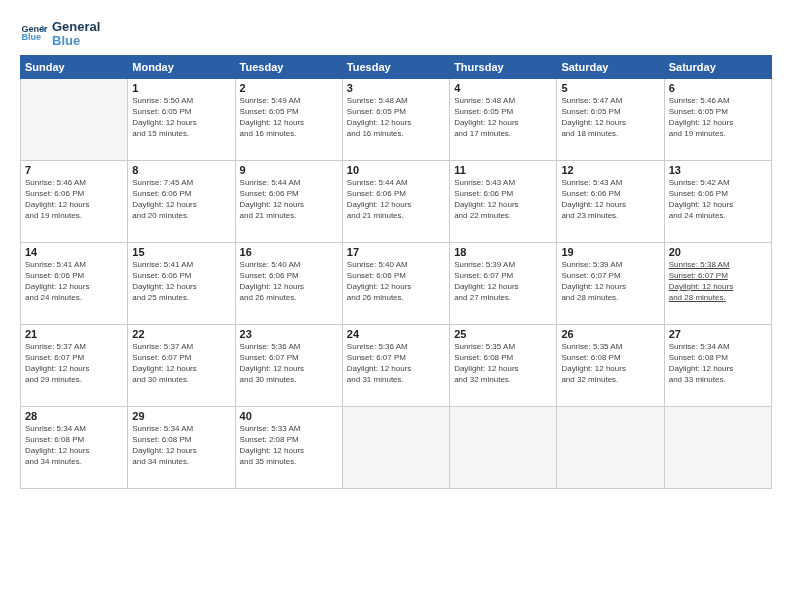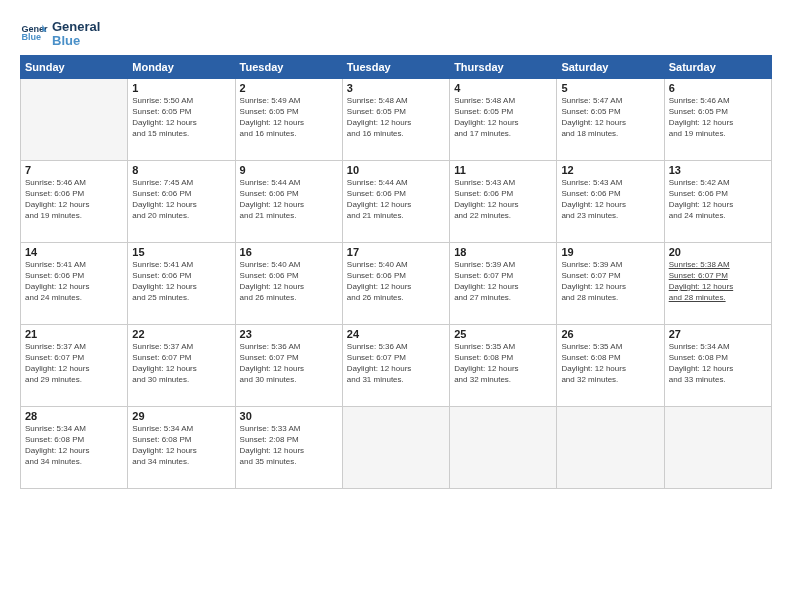--- a/index.html
+++ b/index.html
@@ -327,21 +327,21 @@
 and 34 minutes.</div>
           </td>
           <td>
             <span class="day-num">29</span>
             <div class="day-info" style="white-space: pre-line;">Sunrise: 5:34 AM
 Sunset: 6:08 PM
 Daylight: 12 hours
 and 34 minutes.</div>
           </td>
           <td>
-            <span class="day-num">30</span>
+            <span class="day-num">40</span>
             <div class="day-info" style="white-space: pre-line;">Sunrise: 5:33 AM
 Sunset: 2:08 PM
 Daylight: 12 hours
 and 35 minutes.</div>
           </td>
           <td class="empty"></td>
           <td class="empty"></td>
           <td class="empty"></td>
           <td class="empty"></td>
         </tr>

